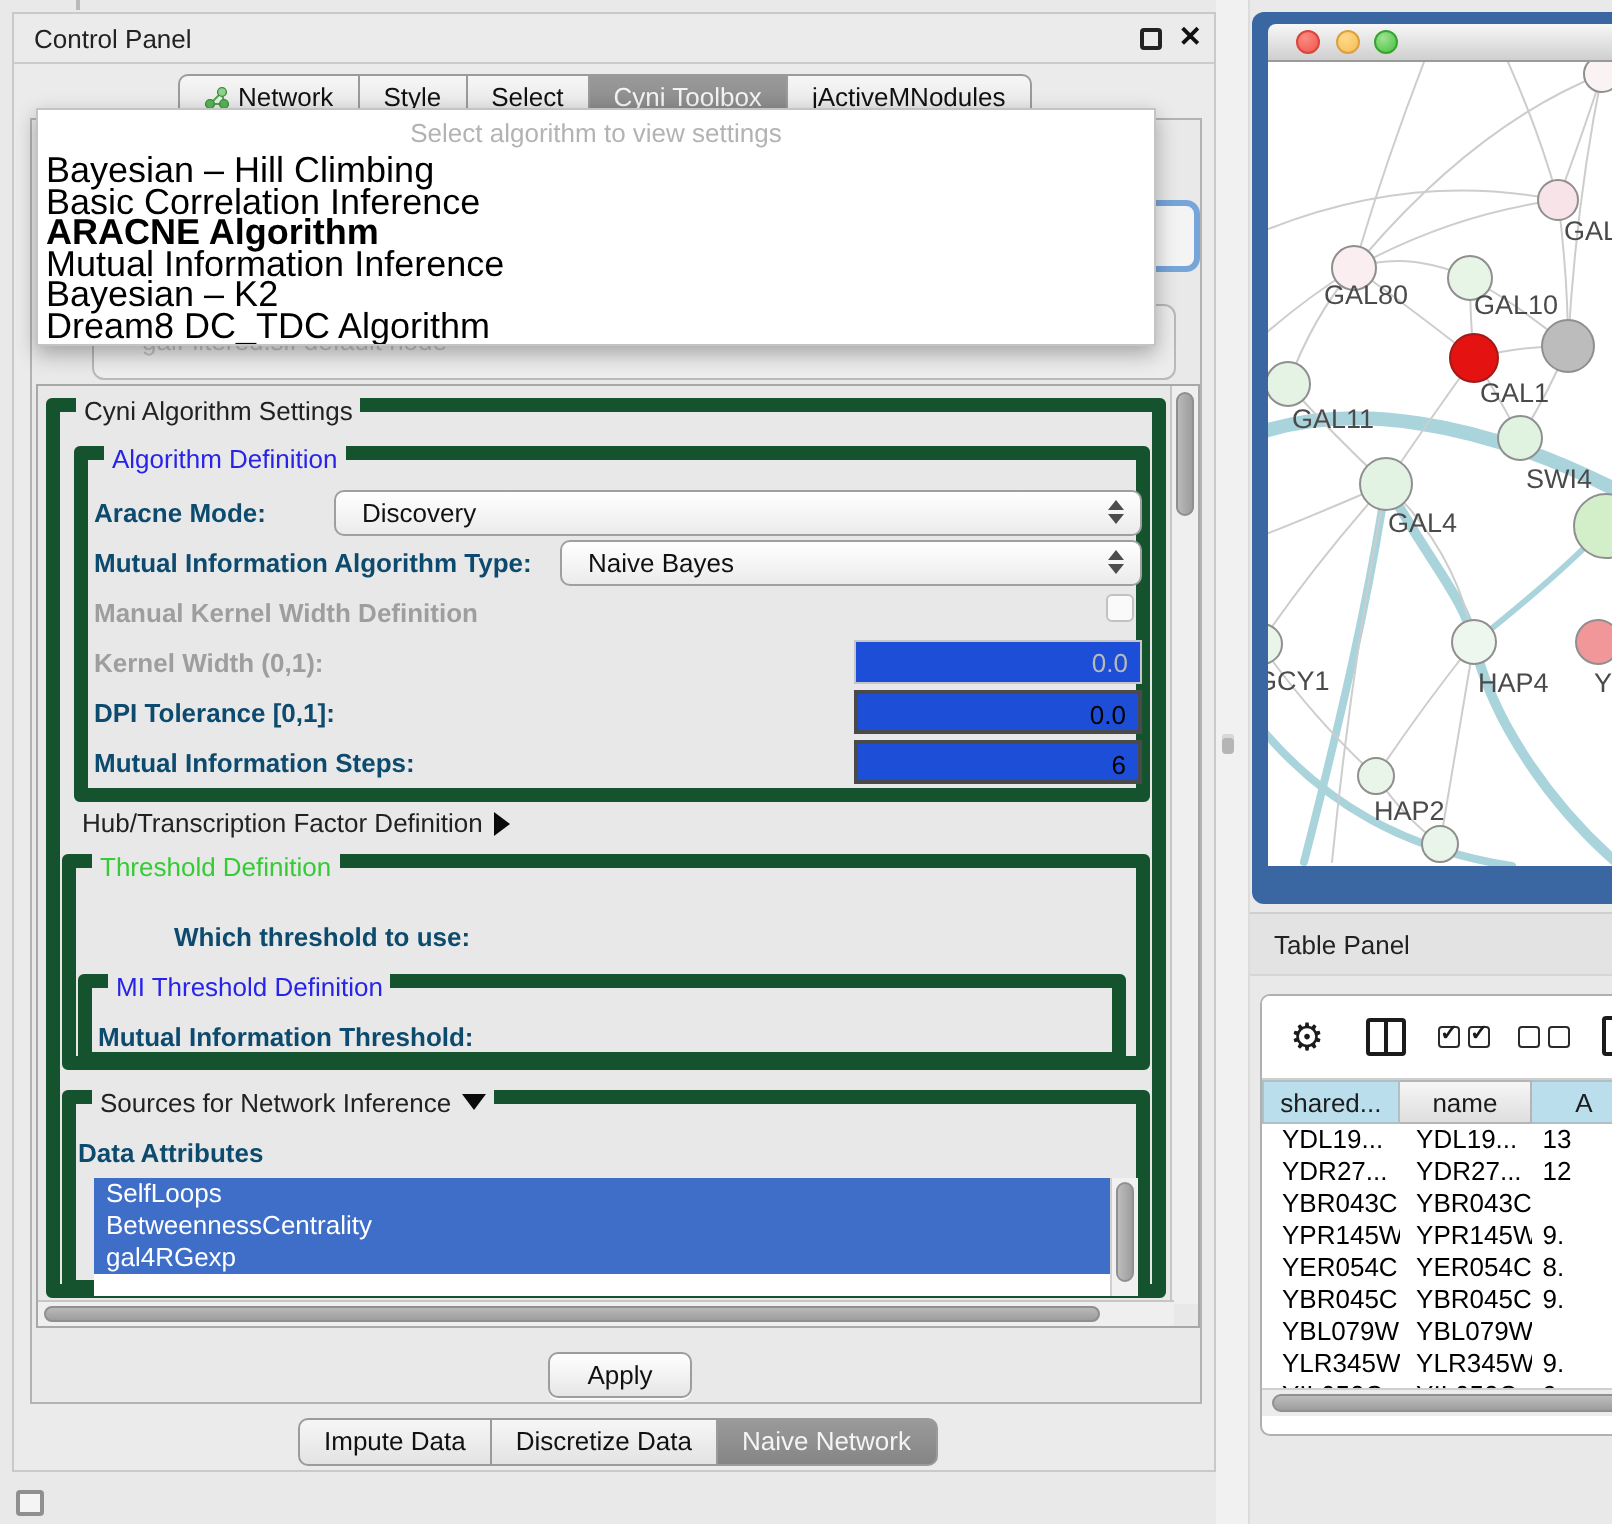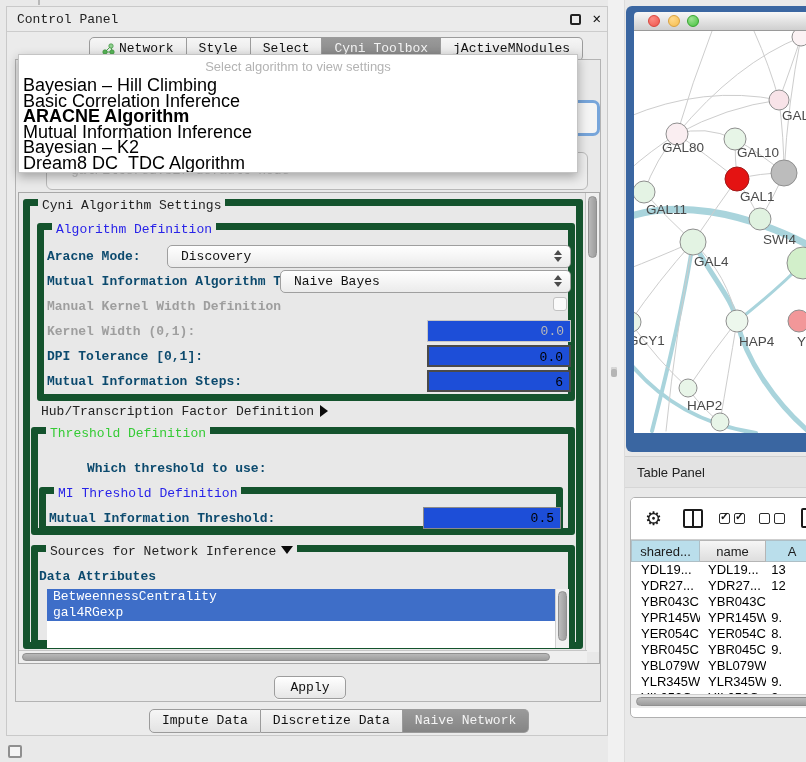--- a/index.html
+++ b/index.html
@@ -1,21 +1,21 @@
 <!DOCTYPE html>
 <html><head>
 <meta charset="utf-8">
 <style>
   * { margin:0; padding:0; box-sizing:border-box; }
   html,body { width:806px; height:762px; }
   body { font-family:"Liberation Sans", sans-serif; font-size:13px; color:#1c1c1c; background:#e9e9e9; }
   #root { position:relative; width:806px; height:762px; overflow:hidden; background:#e9e9e9; }
 
   
-  #control-panel { position:absolute; left:6px; top:6px; width:602px; height:730px; background:#ebebeb; border:1px solid #c9c9c9;font-family:Liberation Mono, monospace; }
+  #control-panel { position:absolute; left:6px; top:6px; width:602px; height:730px; background:#ebebeb; border:1px solid #c9c9c9; }
   .cp-header { position:absolute; left:0; top:0; width:100%; height:25px; border-bottom:1px solid #cccccc; }
   .cp-title { position:absolute; left:10px; top:5px; font-size:13px; color:#222; }
   .float-btn { position:absolute; right:26px; top:7px; width:11px; height:11px; border:2px solid #222; border-radius:2px; }
   .close-btn { position:absolute; right:6px; top:3px; font-size:14px; font-weight:bold; color:#111; }
 
   .seg-tabs { position:absolute; display:flex; }
   .seg-tab { display:flex; align-items:center; gap:4px; padding:3px 12px 4px 12px; background:linear-gradient(#f6f6f6,#e3e3e3); border:1px solid #9b9b9b; border-left:none; font-size:13px; color:#111; white-space:nowrap; }
   .seg-tab:first-child { border-left:1px solid #9b9b9b; border-radius:5px 0 0 5px; }
   .seg-tab:last-child { border-radius:0 5px 5px 0; }
   .seg-tab.sel { background:linear-gradient(#9a9a9a,#858585); color:#f4f4f4; }
@@ -195,27 +195,27 @@
         <span class="flabel" style="left:22px;top:211px;font-weight:normal;color:#222;"><span>Hub/Transcription Factor Definition</span><span class="tri-right"></span></span>
 
         <div class="groupbox" style="left:12px;top:234px;width:544px;height:108px;">
           <span class="grouptitle t-green">Threshold Definition</span>
         </div>
         <span class="flabel" style="left:68px;top:268px;">Which threshold to use:</span>
         <div class="groupbox" style="left:20px;top:294px;width:524px;height:46px;">
           <span class="grouptitle t-blue">MI Threshold Definition</span>
         </div>
         <span class="flabel" style="left:30px;top:318px;">Mutual Information Threshold:</span>
-        <div class="tfield mid" style="left:404px;top:314px;width:138px;">0.5</div>
 
         <div class="groupbox" style="left:12px;top:352px;width:544px;height:102px;">
           <span class="grouptitle t-black"><span>Sources for Network Inference</span><span class="tri-down"></span></span>
         </div>
         <span class="flabel" style="left:20px;top:376px;">Data Attributes</span>
         <div id="attr-list">
+            <div class="attr-item">SelfLoops</div>
             <div class="attr-item">BetweennessCentrality</div>
             <div class="attr-item">gal4RGexp</div>
           </div>
         <div id="attr-scroll">
             <div class="thumb"></div>
           </div>
 
         <div class="vscroll">
             <div class="thumb"></div>
           </div>

